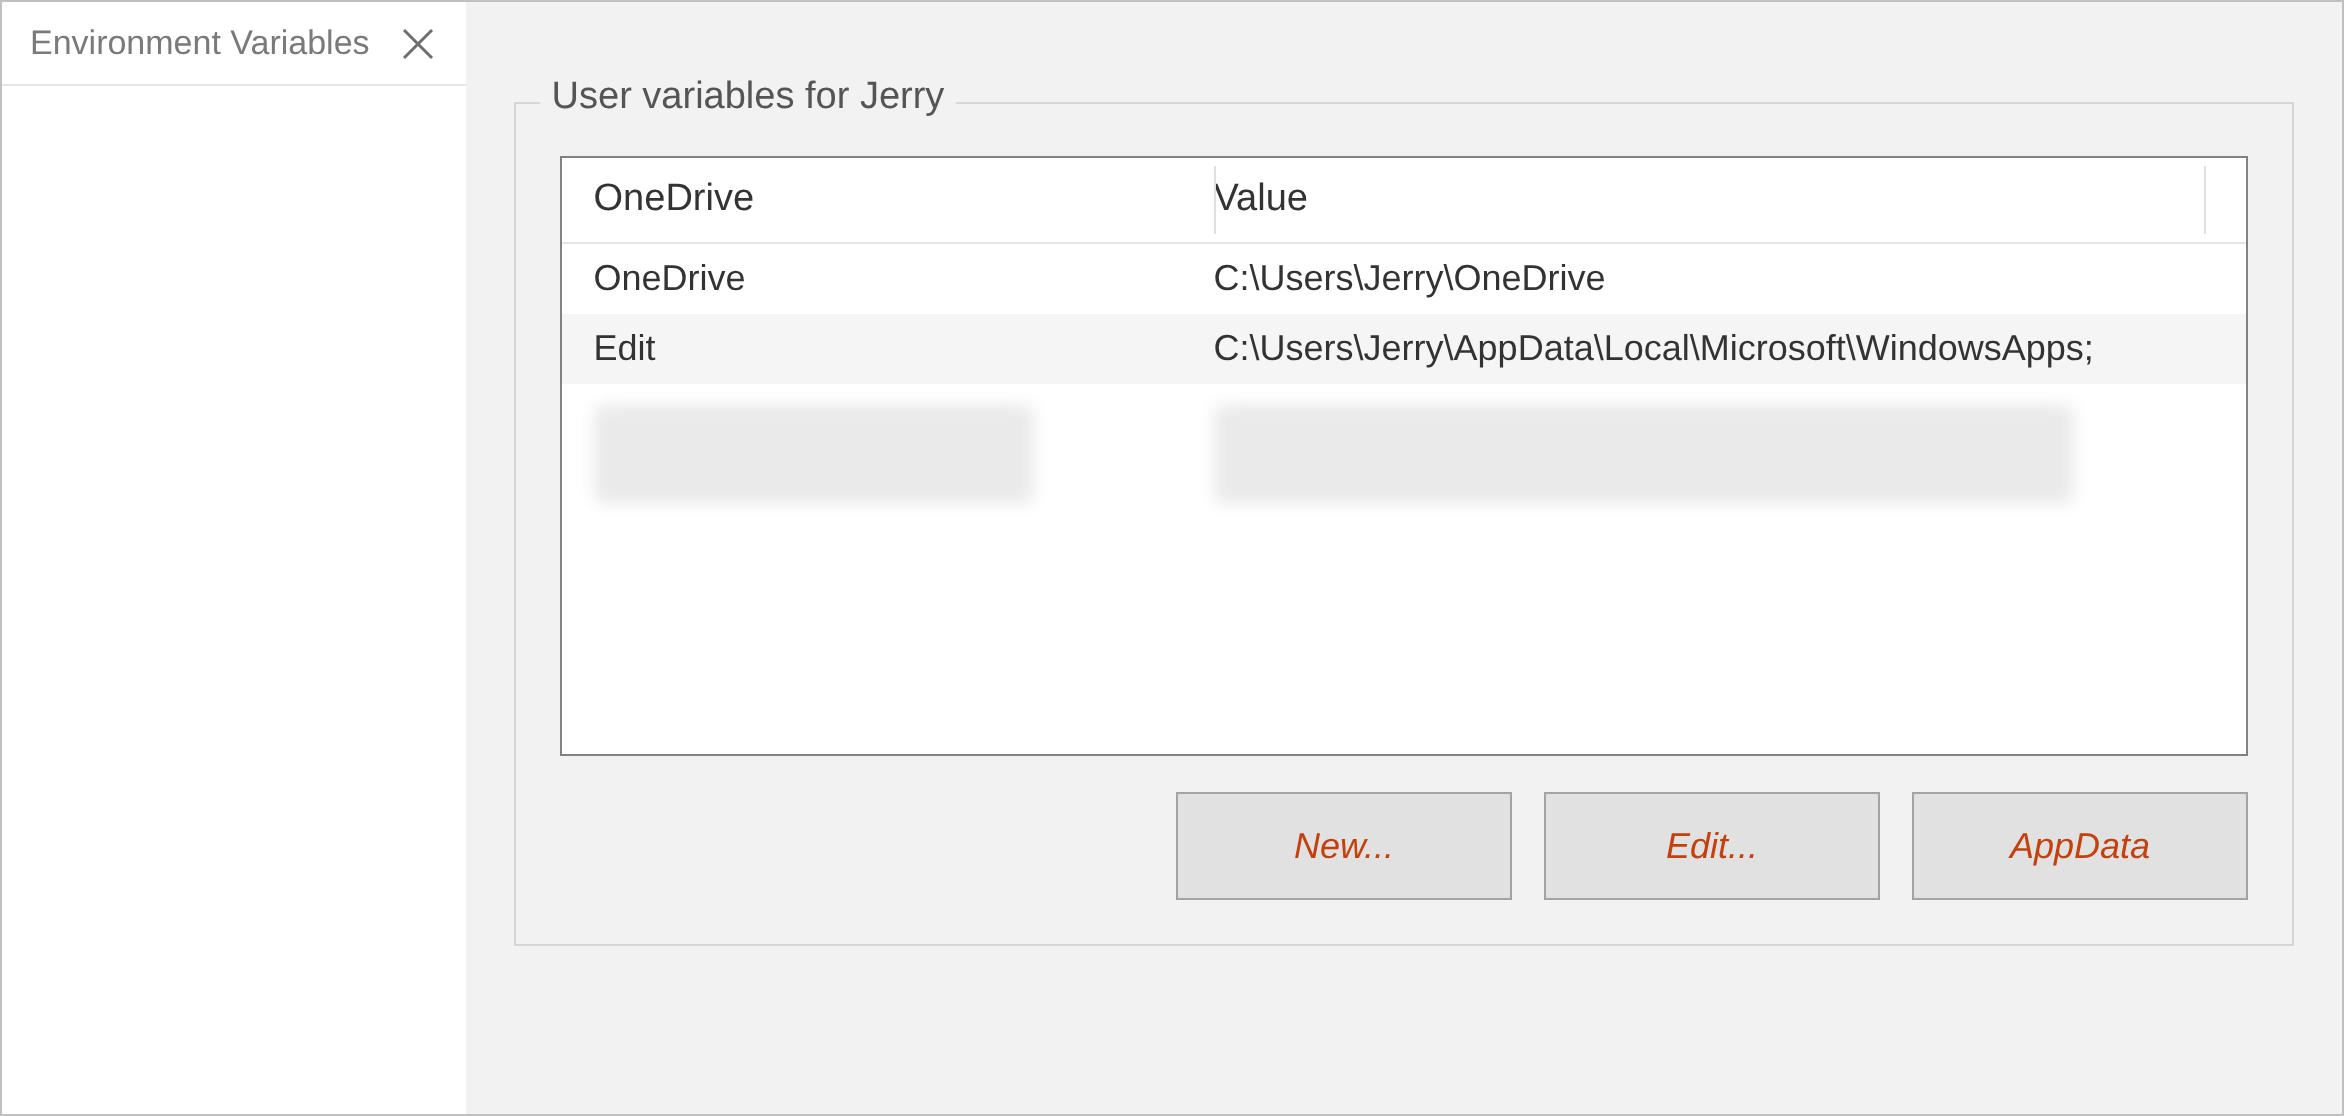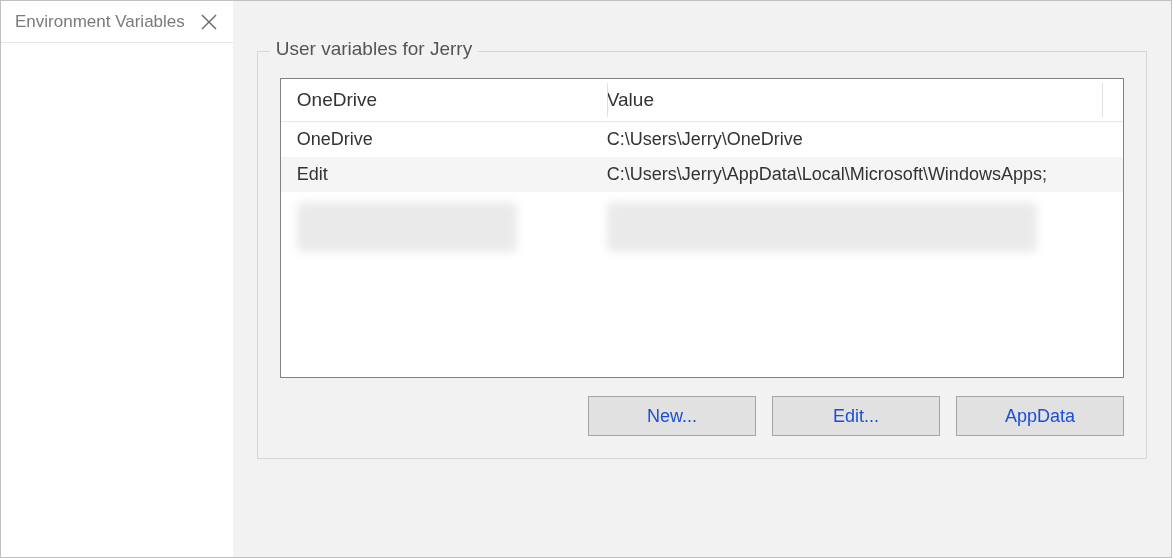--- a/index.html
+++ b/index.html
@@ -118,27 +118,28 @@
     filter: blur(4px);
   }
   .button-row {
     margin-top: 18px;
     display: flex;
     justify-content: flex-end;
     gap: 16px;
   }
   button.win {
     width: 168px;
-    height: 40px;
+    height: 54px;
     background: #e1e1e1;
     border: 1px solid #a3a3a3;
     font-family: inherit;
     font-size: 18px;
-    color: #1d4ed8;
+    color: #c2410c;
     cursor: pointer;
+    font-style: italic;
   }
 </style>
 </head>
 <body>
 
 <div class="window">
 
   <div class="titlebar">
     <div class="title">Environment Variables</div>
     <div class="close">

